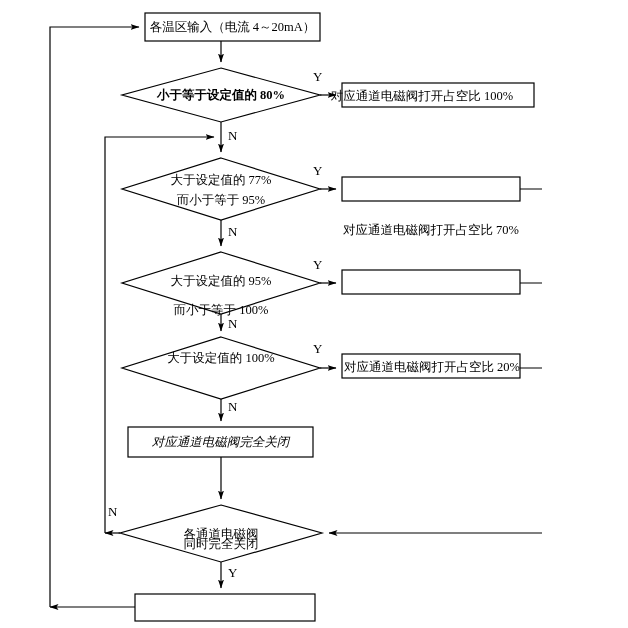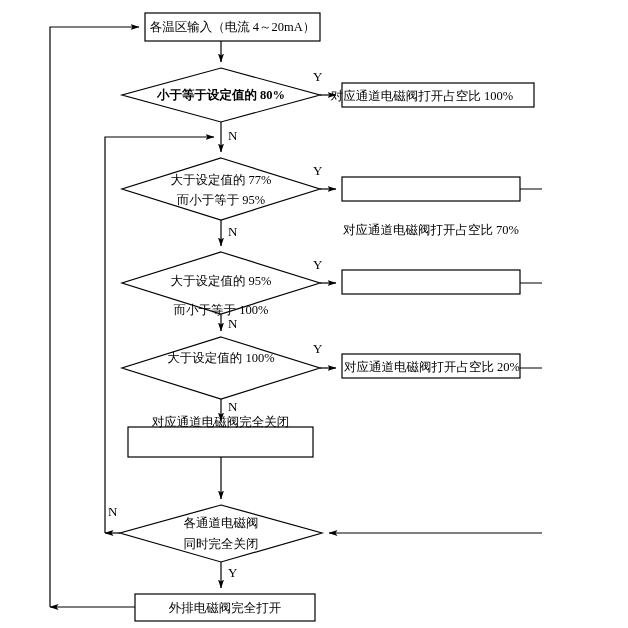--- a/index.html
+++ b/index.html
@@ -110,26 +110,25 @@
   <div class="node-text diamond-text" style="left:122px; top:87px; width:198px;font-weight:bold;">小于等于设定值的 80%</div>
 
   <div class="node-text diamond-text" style="left:122px; top:172px; width:198px;">大于设定值的 77%</div>
   <div class="node-text diamond-text" style="left:122px; top:192px; width:198px;">而小于等于 95%</div>
 
   <div class="node-text diamond-text" style="left:122px; top:265px; width:198px;margin-top:8px;">大于设定值的 95%</div>
   <div class="node-text diamond-text" style="left:122px; top:302px; width:198px;">而小于等于 100%</div>
 
   <div class="node-text diamond-text" style="left:122px; top:350px; width:198px;">大于设定值的 100%</div>
 
-  <div class="node-text box-text" style="left:128px; top:414px; width:185px;">对应通道电磁阀完全关闭</div>
+  <div class="node-text box-text" style="left:128px; top:434px; width:185px;font-style:italic;">对应通道电磁阀完全关闭</div>
 
-  <div class="node-text diamond-text" style="left:121px; top:515px; width:200px;">各通道电磁阀</div>
+  <div class="node-text diamond-text" style="left:121px; top:526px; width:200px;">各通道电磁阀</div>
   <div class="node-text diamond-text" style="left:121px; top:536px; width:200px;">同时完全关闭</div>
 
-  <div class="node-text box-text" style="left:135px; top:600px; width:180px;">外排电磁阀完全打开</div>
 
   <div class="node-text box-text" style="left:326px; top:88px; width:192px;">对应通道电磁阀打开占空比 100%</div>
   <div class="node-text box-text" style="left:342px; top:182px; width:178px;margin-top:40px;">对应通道电磁阀打开占空比 70%</div>
   <div class="node-text box-text" style="left:342px; top:359px; width:178px;text-align:right;">对应通道电磁阀打开占空比 20%</div>
 
   <div class="edge-label" style="left:313px; top:70px;">Y</div>
   <div class="edge-label" style="left:228px; top:129px;">N</div>
 
   <div class="edge-label" style="left:313px; top:164px;">Y</div>
   <div class="edge-label" style="left:228px; top:225px;">N</div>

